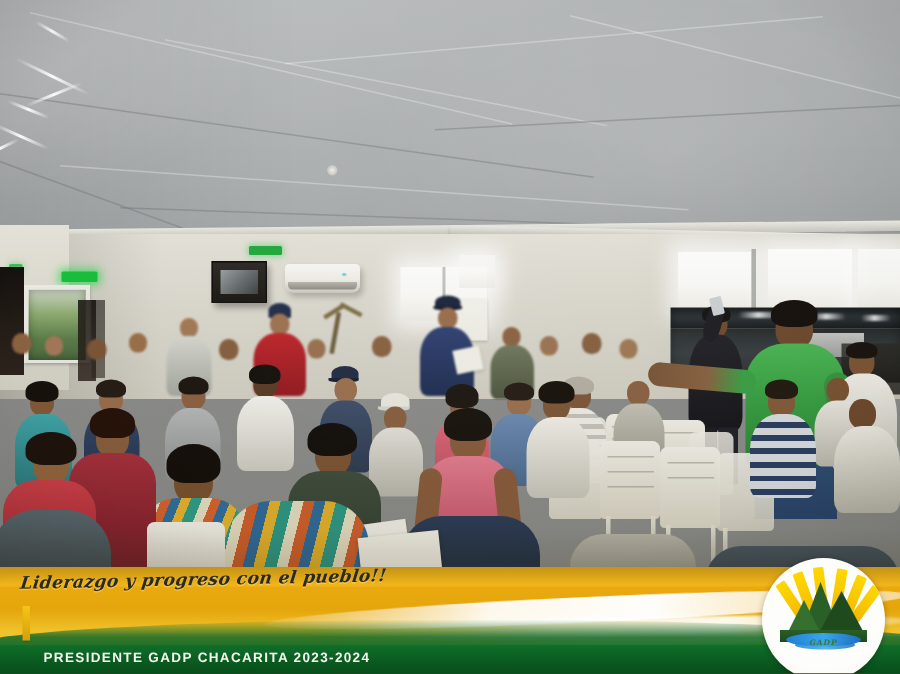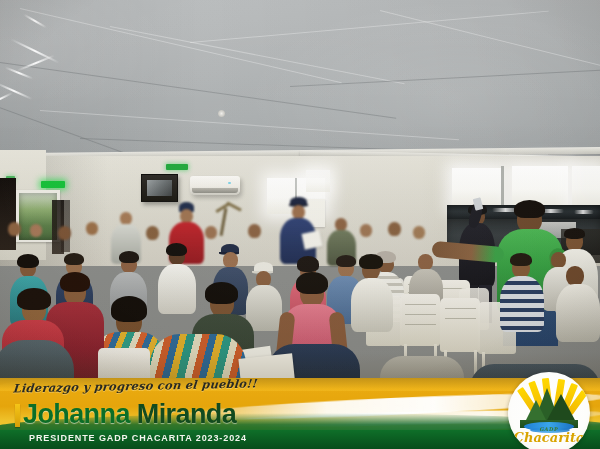--- a/index.html
+++ b/index.html
@@ -743,21 +743,20 @@
     <div class="swoosh" style="left:176px; top:20px; width:430px; height:17px; transform:rotate(-2.6deg);"></div>
     <div class="swoosh-b" style="left:206px; top:34px; width:400px; height:13px; transform:rotate(-1.4deg);"></div>
     <div class="swoosh-b" style="left:250px; top:44px; width:360px; height:8px; transform:rotate(-0.6deg); opacity:.8;"></div>
 
     <div class="greenwave" style="left:-20px; bottom:10px; width:660px; height:26px;"></div>
     <div class="green-floor"></div>
 
     <div class="tagline">Liderazgo y progreso con el pueblo!!</div>
 
     <div class="name-bar"></div>
-    <div class="name-line"><span class="name-first">Johanna</span><span style="display:inline-block;width:7px;"></span><span class="name-last">Miranda</span></div>
 
     <div class="subtitle-band">
       <div class="subtitle">PRESIDENTE GADP CHACARITA 2023-2024</div>
     </div>
   </div>
 
   <div class="logo">
     <div class="logo-ring">
 
       <div class="ray" style="left:24px; top:12px; height:28px; transform:rotate(-34deg);"></div>
@@ -769,17 +768,16 @@
 
       <div class="mtn" style="left:26px; top:16px; border-width:0 13px 34px 13px; border-bottom-color:#2a5f27;"></div>
       <div class="mtn" style="left:38px; top:22px; border-width:0 15px 28px 15px; border-bottom-color:#1f4a1d;"></div>
       <div class="mtn" style="left:17px; top:28px; border-width:0 11px 22px 11px; border-bottom-color:#35702f;"></div>
       <div style="position:absolute; left:12px; top:48px; width:58px; height:8px; background:linear-gradient(180deg,#2a5f27,#1d4a1b);"></div>
 
       <div class="logo-wave" style="left:16px; top:50px; width:50px; height:9px;"></div>
       <div class="logo-wave" style="left:22px; top:55px; width:40px; height:6px; opacity:.85;"></div>
 
       <div class="logo-word logo-word-top" style="top:54px;">GADP</div>
-      <div class="logo-word" style="top:58px; font-size:13px; text-shadow:0 1px 0 rgba(255,255,255,0.6);">Chacarita</div>
     </div>
   </div>
 
 </div>
 
 </body></html>

